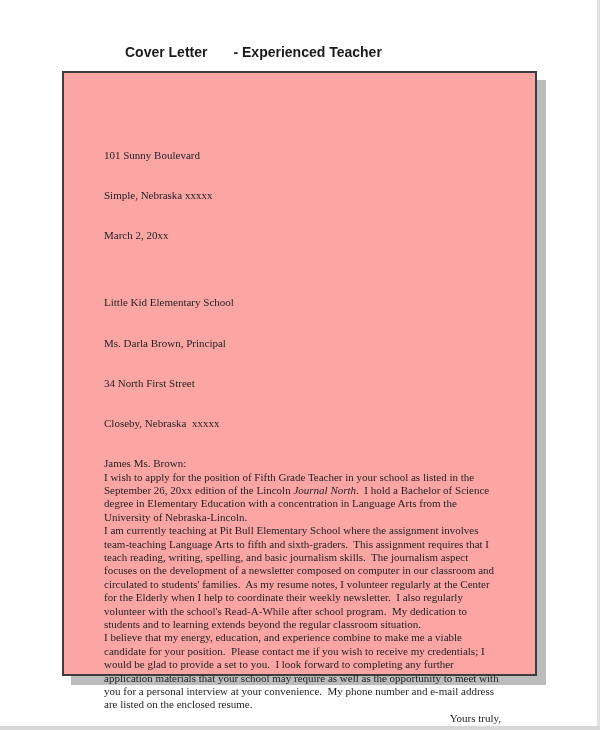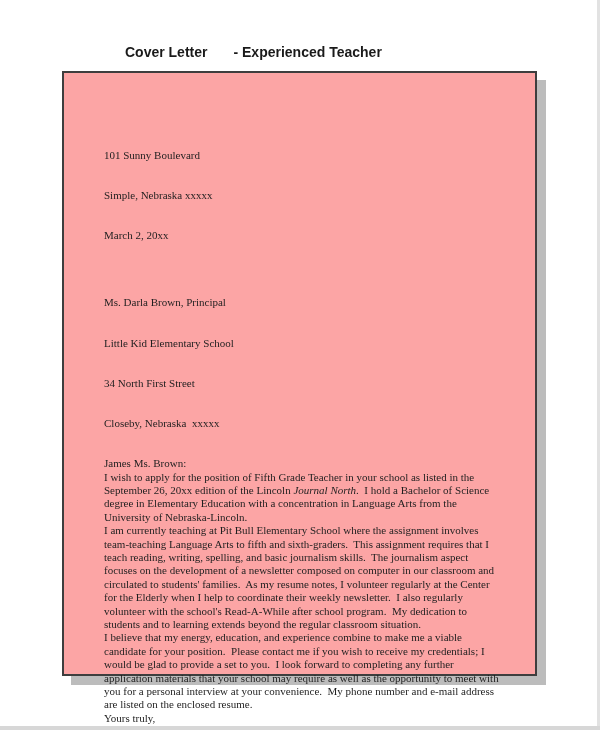--- a/index.html
+++ b/index.html
@@ -43,21 +43,21 @@
     line-height: 13.4px;
     color: #1f1f1f;
   }
   .doc-page p, .doc-page .addr-block, .doc-page .line {
     margin: 0;
     white-space: pre-wrap;
   }
   .para { margin-top: 13px; }
   .recipient-block { margin-top: 40px; }
   .salutation { margin-top: 13px; }
-  .closing { margin-top: 13px; }
+  .closing { margin-top: 13px; text-align: right; }
   .signature-name { margin-top: 34px; }
   .italic { font-style: italic; }
   .edge-right {
     position: absolute;
     top: 0;
     right: 0;
     width: 3px;
     height: 730px;
     background: #e2e2e2;
   }
@@ -79,22 +79,22 @@
 
 <div class="doc-page">
 
   <div class="addr-block sender-block">
     <div class="line">101 Sunny Boulevard</div>
     <div class="line">Simple, Nebraska xxxxx</div>
     <div class="line">March 2, 20xx</div>
   </div>
 
   <div class="addr-block recipient-block">
+    <div class="line">Little Kid Elementary School</div>
     <div class="line">Ms. Darla Brown, Principal</div>
-    <div class="line">Little Kid Elementary School</div>
     <div class="line">34 North First Street</div>
     <div class="line">Closeby, Nebraska  xxxxx</div>
   </div>
 
   <p class="salutation">James Ms. Brown:</p>
 
   <p class="para"><span>I wish to apply for the position of Fifth Grade Teacher in your school as listed in the September 26, 20xx edition of the Lincoln </span><span class="italic">Journal North</span><span>.  I hold a Bachelor of Science degree in Elementary Education with a concentration in Language Arts from the University of Nebraska-Lincoln.</span></p>
 
   <p class="para">I am currently teaching at Pit Bull Elementary School where the assignment involves team-teaching Language Arts to fifth and sixth-graders.  This assignment requires that I teach reading, writing, spelling, and basic journalism skills.  The journalism aspect focuses on the development of a newsletter composed on computer in our classroom and circulated to students' families.  As my resume notes, I volunteer regularly at the Center for the Elderly when I help to coordinate their weekly newsletter.  I also regularly volunteer with the school's Read-A-While after school program.  My dedication to students and to learning extends beyond the regular classroom situation.</p>
 

